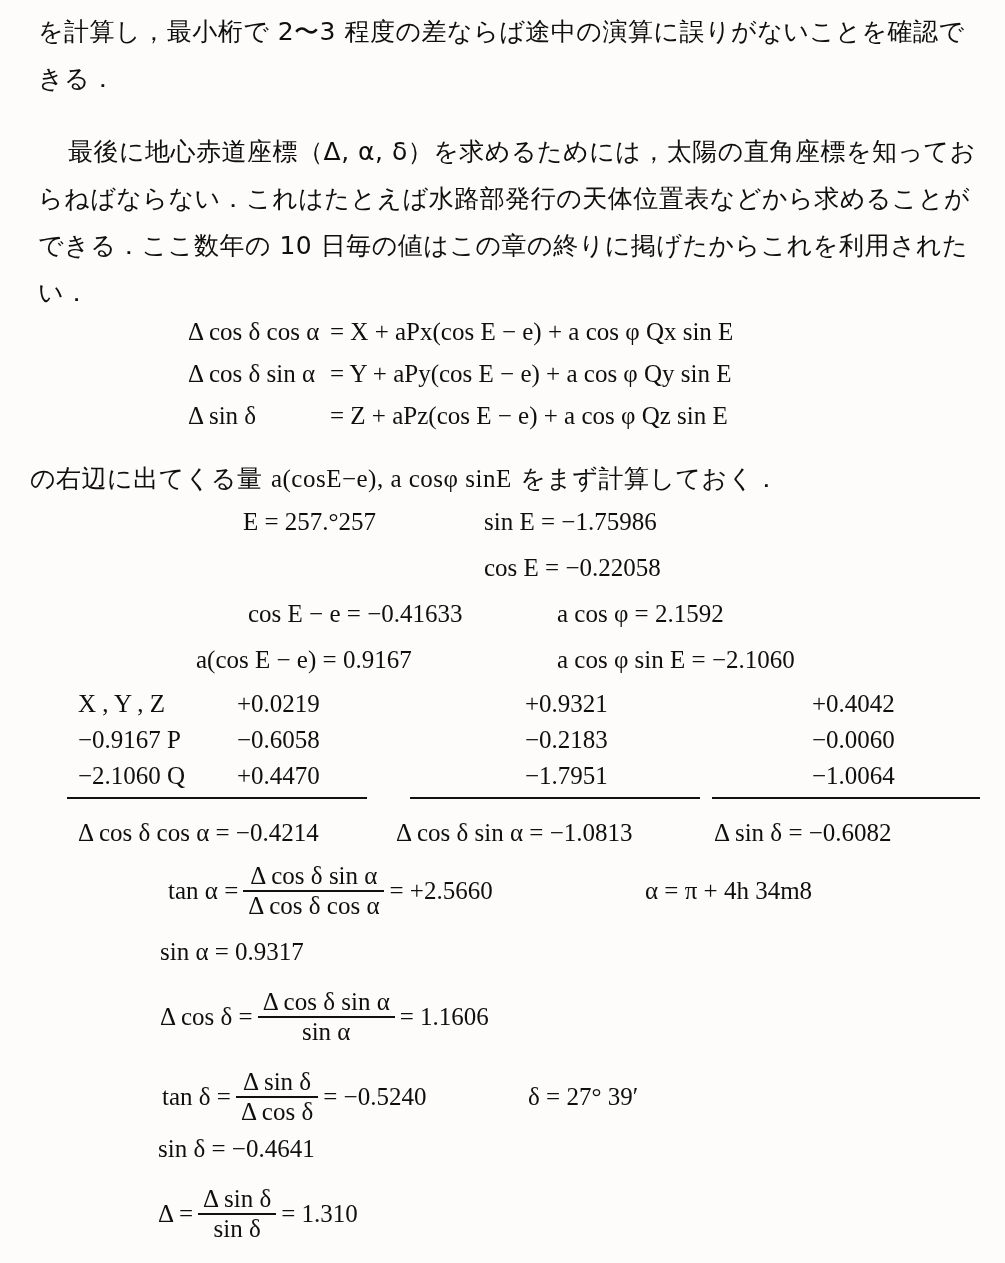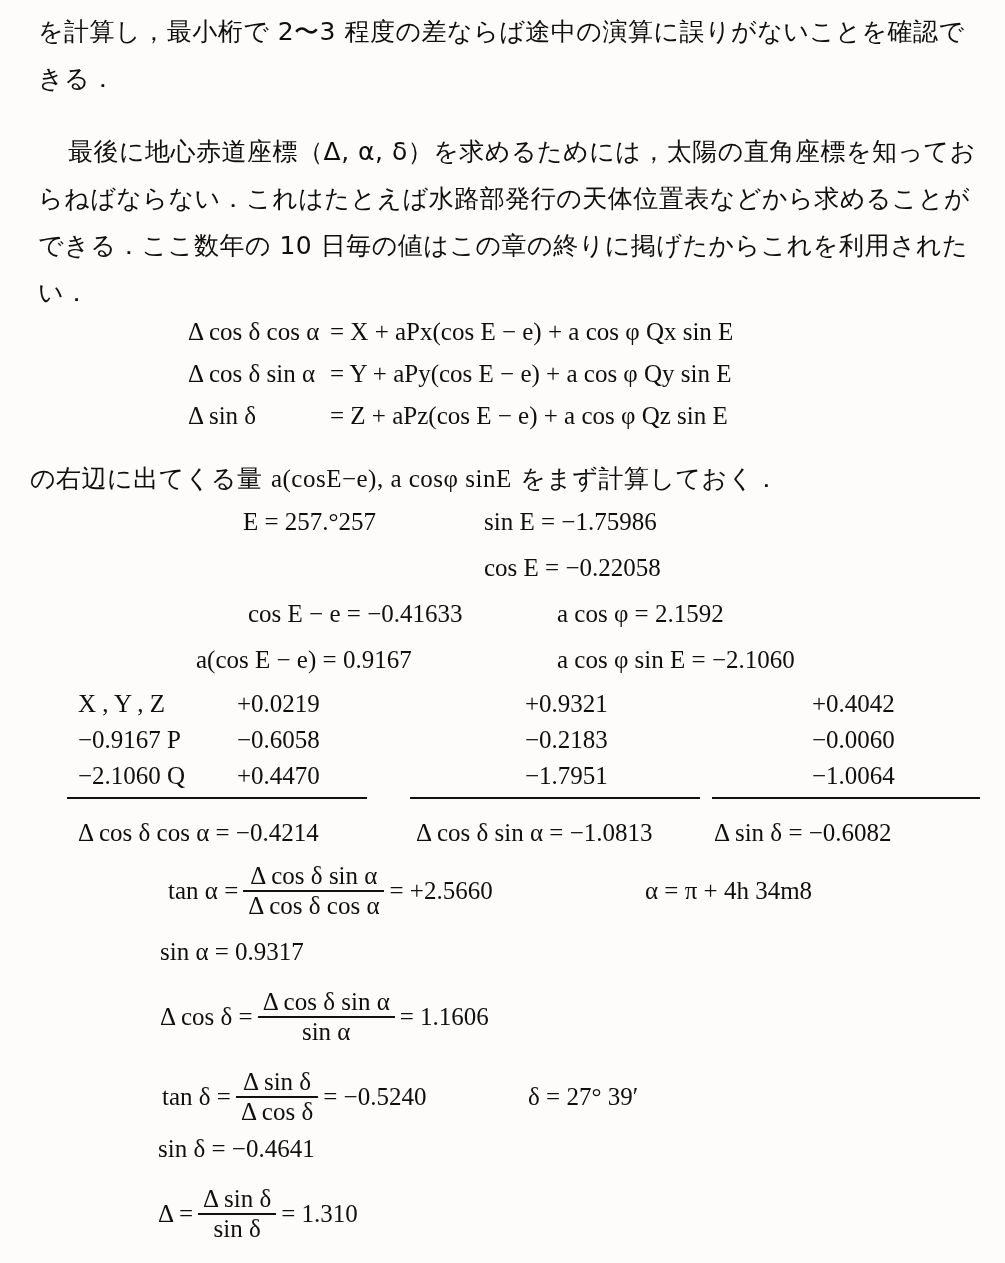--- a/index.html
+++ b/index.html
@@ -80,21 +80,21 @@
   .c3 { position: absolute; left: 812px; white-space: nowrap; }
 
   .rules { position: absolute; top: 797px; left: 0; width: 1005px; height: 3px; }
   .rule { position: absolute; height: 2px; background: #111; top: 0; }
   .rule-a { left: 67px; width: 300px; }
   .rule-b { left: 410px; width: 290px; }
   .rule-c { left: 712px; width: 268px; }
 
   .totals { position: absolute; top: 808px; left: 0; width: 1005px; height: 40px; margin-top: 11px; }
   .t1 { position: absolute; left: 78px; white-space: nowrap; }
-  .t2 { position: absolute; left: 416px; white-space: nowrap; }
+  .t2 { position: absolute; left: 396px; white-space: nowrap; }
   .t3 { position: absolute; left: 714px; white-space: nowrap; }
 
   
   .frac {
     display: inline-block;
     vertical-align: middle;
     text-align: center;
     line-height: 1.12;
     margin: 0 5px;
   }

